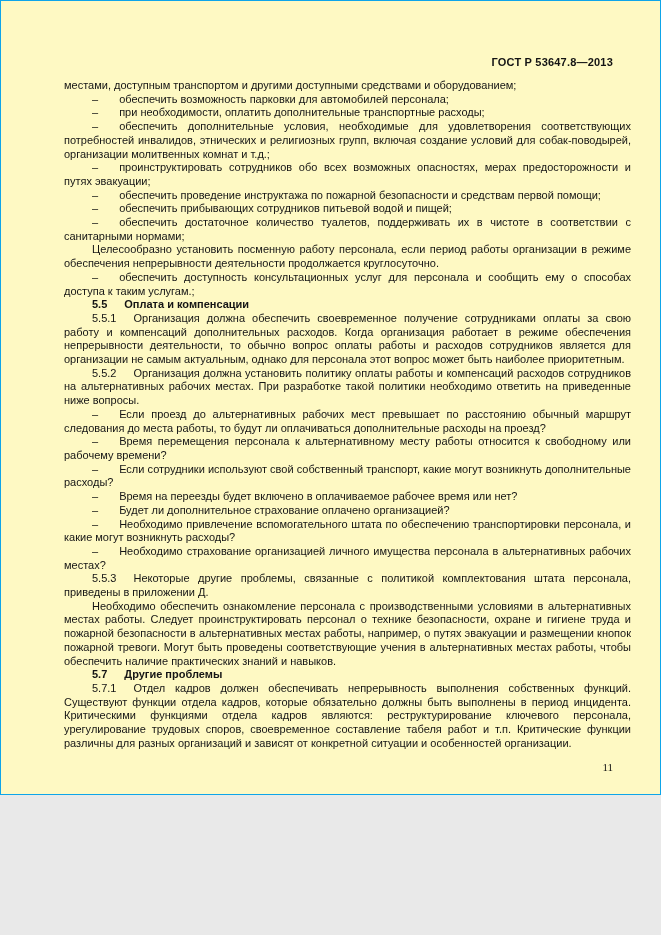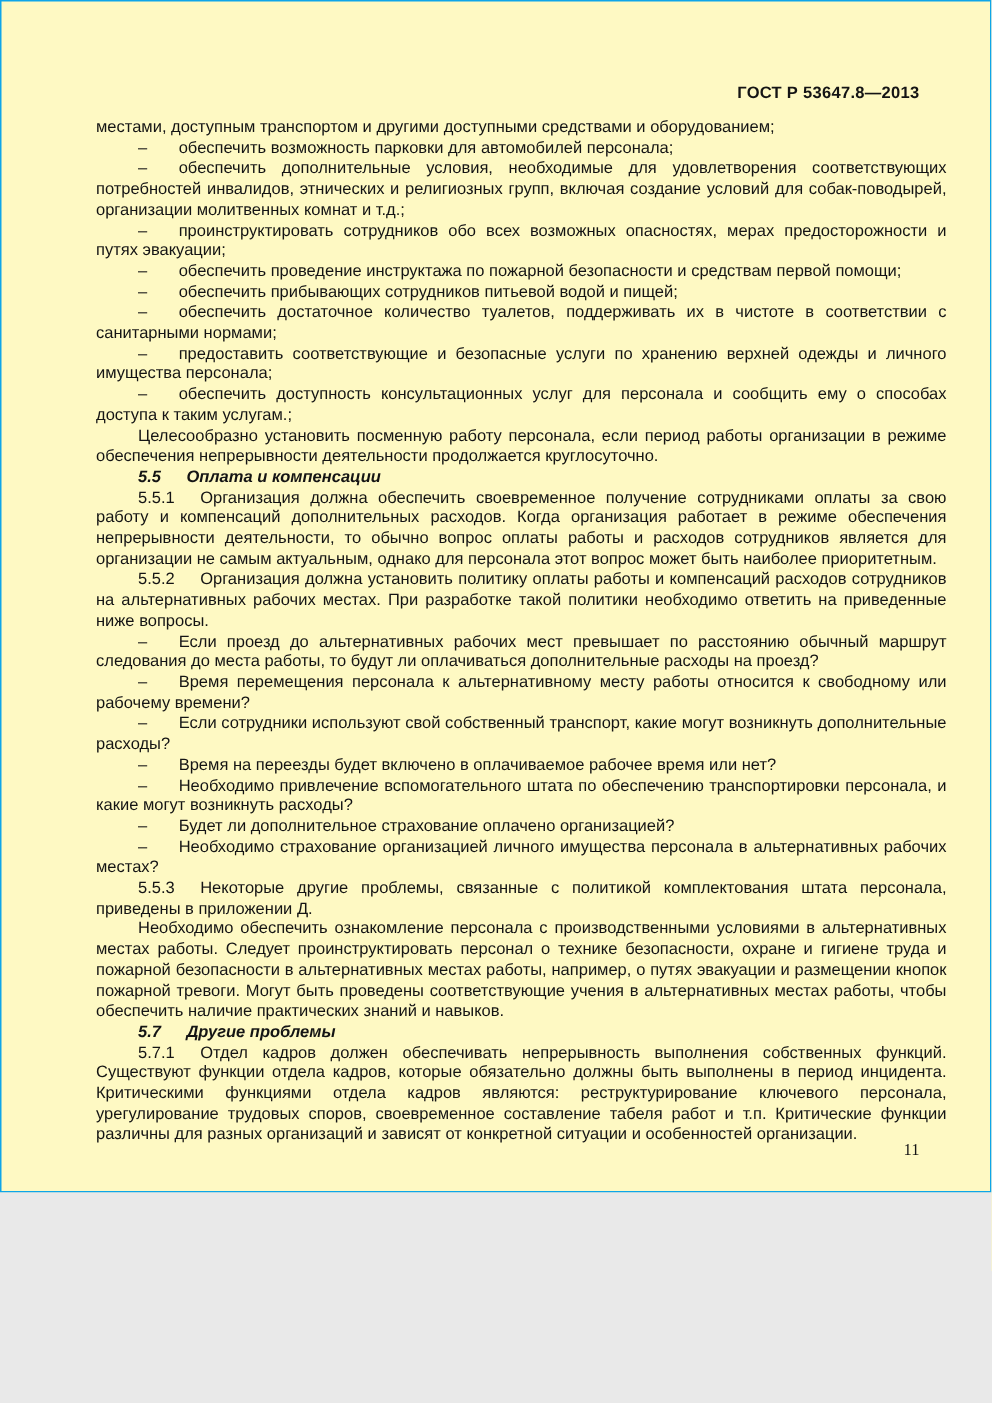--- a/index.html
+++ b/index.html
@@ -32,21 +32,21 @@
     line-height: 13.7px;
     text-align: justify;
     margin-left: 16px;
   }
   .content p {
     margin: 0;
     padding: 0;
     text-indent: 28px;
   }
   .content p.noindent { text-indent: 0; }
-  .content p.heading { font-weight: bold; font-style: italic; }
+  .content p.heading { font-weight: bold; }
   .num-gap {
     display: inline-block;
     width: 17px;
   }
   .dash-gap {
     display: inline-block;
     width: 21px;
   }
   .page-number {
     position: absolute;
@@ -59,37 +59,37 @@
 </head>
 <body>
 
 <div class="page">
   <div class="header">
     <span>ГОСТ Р 53647.8—2013</span>
   </div>
   <div class="content">
       <p class="noindent"><span>местами, доступным транспортом и другими доступными средствами и оборудованием;</span></p>
       <p><span>–</span><span class="dash-gap"></span><span>обеспечить возможность парковки для автомобилей персонала;</span></p>
+      <p><span>–</span><span class="dash-gap"></span><span>при необходимости, оплатить дополнительные транспортные расходы;</span></p>
       <p><span>–</span><span class="dash-gap"></span><span>обеспечить дополнительные условия, необходимые для удовлетворения соответствующих потребностей инвалидов, этнических и религиозных групп, включая создание условий для собак-поводырей, организации молитвенных комнат и т.д.;</span></p>
       <p><span>–</span><span class="dash-gap"></span><span>проинструктировать сотрудников обо всех возможных опасностях, мерах предосторожности и путях эвакуации;</span></p>
       <p><span>–</span><span class="dash-gap"></span><span>обеспечить проведение инструктажа по пожарной безопасности и средствам первой помощи;</span></p>
       <p><span>–</span><span class="dash-gap"></span><span>обеспечить прибывающих сотрудников питьевой водой и пищей;</span></p>
       <p><span>–</span><span class="dash-gap"></span><span>обеспечить достаточное количество туалетов, поддерживать их в чистоте в соответствии с санитарными нормами;</span></p>
-      <p><span>–</span><span class="dash-gap"></span><span>предоставить соответствующие и безопасные услуги по хранению верхней одежды и личного имущества персонала;</span></p>
+      <p><span>Целесообразно установить посменную работу персонала, если период работы организации в режиме обеспечения непрерывности деятельности продолжается круглосуточно.</span></p>
       <p><span>–</span><span class="dash-gap"></span><span>обеспечить доступность консультационных услуг для персонала и сообщить ему о способах доступа к таким услугам.;</span></p>
-      <p><span>Целесообразно установить посменную работу персонала, если период работы организации в режиме обеспечения непрерывности деятельности продолжается круглосуточно.</span></p>
       <p class="heading"><span>5.5</span><span class="num-gap"></span><span>Оплата и компенсации</span></p>
       <p><span>5.5.1</span><span class="num-gap"></span><span>Организация должна обеспечить своевременное получение сотрудниками оплаты за свою работу и компенсаций дополнительных расходов. Когда организация работает в режиме обеспечения непрерывности деятельности, то обычно вопрос оплаты работы и расходов сотрудников является для организации не самым актуальным, однако для персонала этот вопрос может быть наиболее приоритетным.</span></p>
       <p><span>5.5.2</span><span class="num-gap"></span><span>Организация должна установить политику оплаты работы и компенсаций расходов сотрудников на альтернативных рабочих местах. При разработке такой политики необходимо ответить на приведенные ниже вопросы.</span></p>
       <p><span>–</span><span class="dash-gap"></span><span>Если проезд до альтернативных рабочих мест превышает по расстоянию обычный маршрут следования до места работы, то будут ли оплачиваться дополнительные расходы на проезд?</span></p>
       <p><span>–</span><span class="dash-gap"></span><span>Время перемещения персонала к альтернативному месту работы относится к свободному или рабочему времени?</span></p>
       <p><span>–</span><span class="dash-gap"></span><span>Если сотрудники используют свой собственный транспорт, какие могут возникнуть дополнительные расходы?</span></p>
       <p><span>–</span><span class="dash-gap"></span><span>Время на переезды будет включено в оплачиваемое рабочее время или нет?</span></p>
+      <p><span>–</span><span class="dash-gap"></span><span>Будет ли дополнительное страхование оплачено организацией?</span></p>
       <p><span>–</span><span class="dash-gap"></span><span>Необходимо привлечение вспомогательного штата по обеспечению транспортировки персонала, и какие могут возникнуть расходы?</span></p>
-      <p><span>–</span><span class="dash-gap"></span><span>Будет ли дополнительное страхование оплачено организацией?</span></p>
       <p><span>–</span><span class="dash-gap"></span><span>Необходимо страхование организацией личного имущества персонала в альтернативных рабочих местах?</span></p>
       <p><span>5.5.3</span><span class="num-gap"></span><span>Некоторые другие проблемы, связанные с политикой комплектования штата персонала, приведены в приложении Д.</span></p>
       <p><span>Необходимо обеспечить ознакомление персонала с производственными условиями в альтернативных местах работы. Следует проинструктировать персонал о технике безопасности, охране и гигиене труда и пожарной безопасности в альтернативных местах работы, например, о путях эвакуации и размещении кнопок пожарной тревоги. Могут быть проведены соответствующие учения в альтернативных местах работы, чтобы обеспечить наличие практических знаний и навыков.</span></p>
       <p class="heading"><span>5.7</span><span class="num-gap"></span><span>Другие проблемы</span></p>
       <p><span>5.7.1</span><span class="num-gap"></span><span>Отдел кадров должен обеспечивать непрерывность выполнения собственных функций. Существуют функции отдела кадров, которые обязательно должны быть выполнены в период инцидента. Критическими функциями отдела кадров являются: реструктурирование ключевого персонала, урегулирование трудовых споров, своевременное составление табеля работ и т.п. Критические функции различны для разных организаций и зависят от конкретной ситуации и особенностей организации.</span></p>
     </div>
   <div class="page-number">11</div>
 </div>
 
 </body></html>

